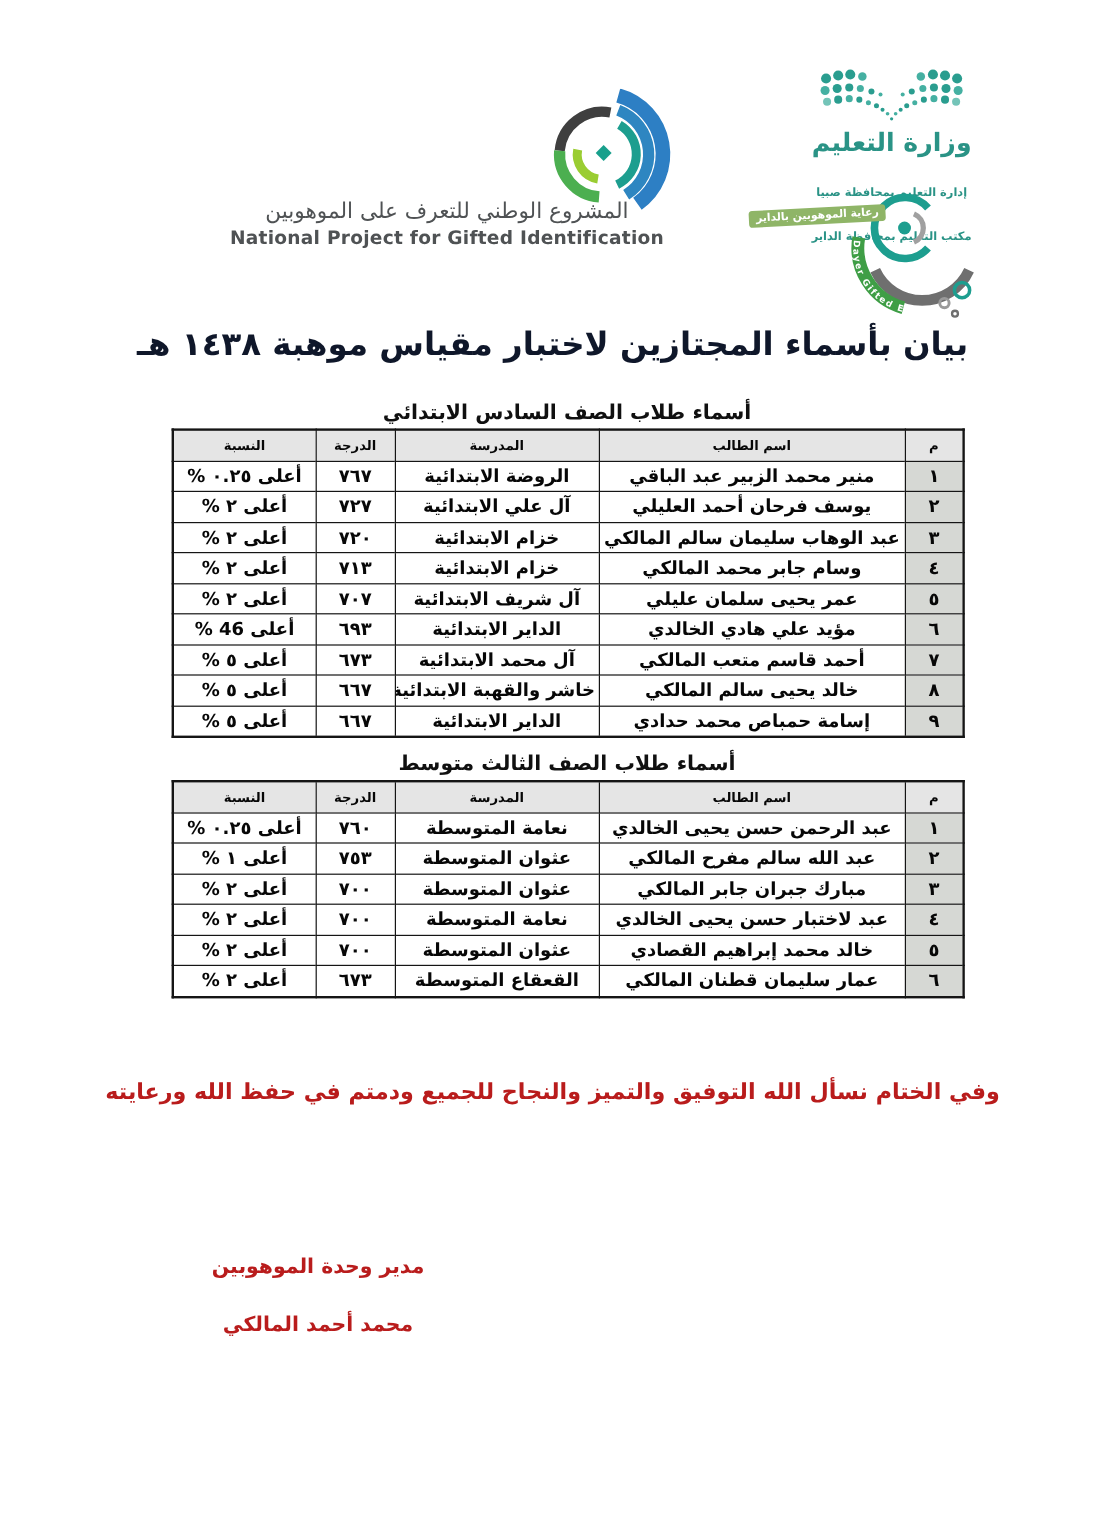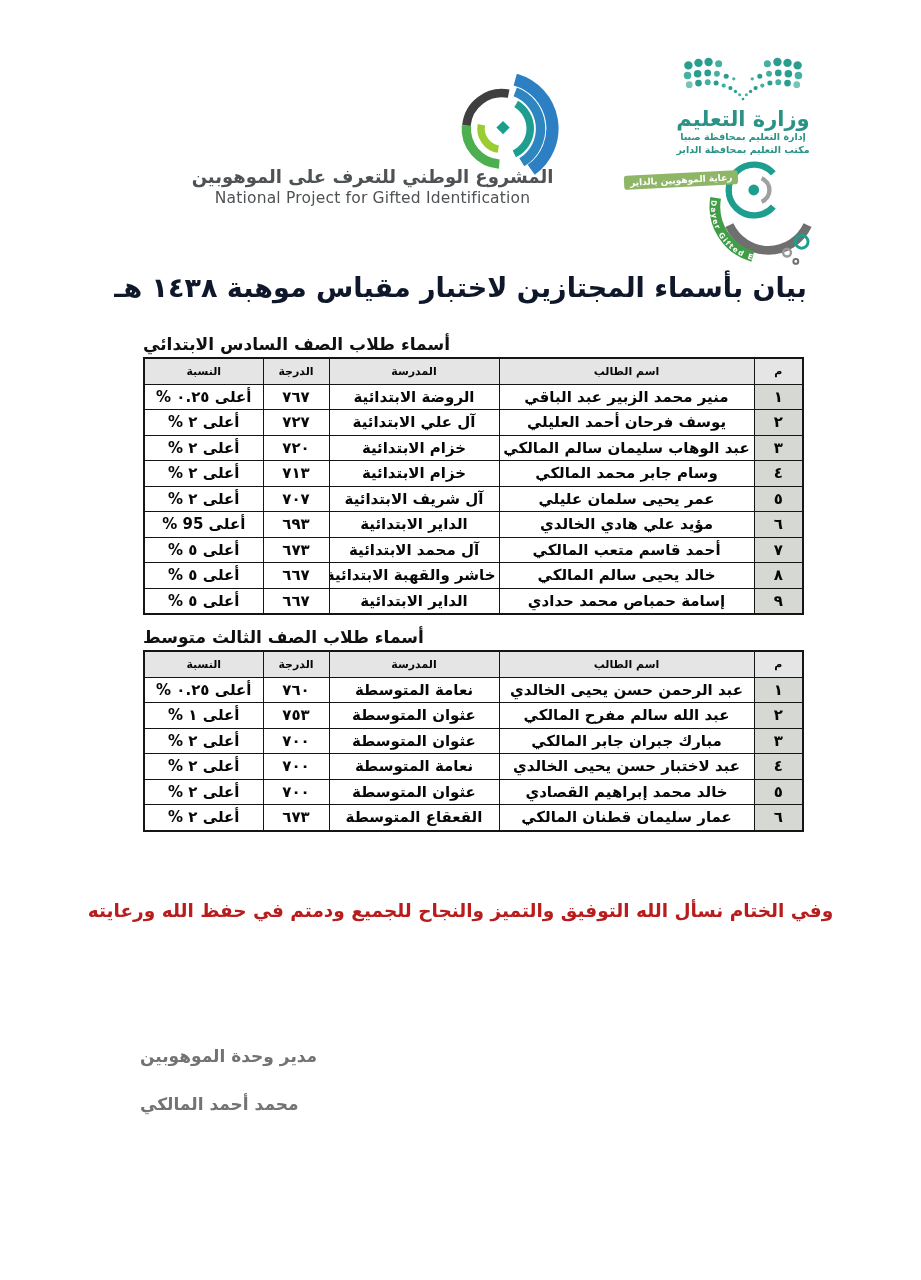--- a/index.html
+++ b/index.html
@@ -3,58 +3,58 @@
 <meta charset="utf-8">
 <style>
   html,body{margin:0;padding:0;background:#fff;}
   body{font-family:"DejaVu Sans","Liberation Sans",sans-serif;}
   #page{position:relative;width:921px;height:1280px;background:#ffffff;overflow:hidden;}
 
   
   .npgi{position:absolute;left:175px;top:74px;width:395px;}
   .npgi-svg{position:absolute;left:233px;top:0;width:160px;height:108px;}
   .npgi-text{position:absolute;left:0;top:92px;width:395px;text-align:center;color:#4f5254;}
-  .npgi-ar{font-size:18px;font-weight:bold;direction:rtl;}
-  .npgi-en{font-size:15.5px;font-weight:normal;letter-spacing:.2px;margin-top:2px;}
+  .npgi-ar{font-size:18px;font-weight:normal;direction:rtl;}
+  .npgi-en{font-size:15.5px;font-weight:bold;letter-spacing:.2px;margin-top:2px;}
 
   .moe{position:absolute;left:618px;top:52px;width:250px;text-align:center;}
   .moe-dots{width:126px;height:52px;}
   .moe-name{font-size:21px;font-weight:bold;color:#2a9386;direction:rtl;line-height:23px;}
-  .moe-sub{font-size:9.5px;font-weight:bold;color:#2a9386;direction:rtl;line-height:12.5px;}
+  .moe-sub{font-size:9.5px;font-weight:bold;color:#2a9386;direction:rtl;line-height:12.5px;margin-top:24px;}
 
   .dayer{position:absolute;left:622px;top:146px;width:255px;height:130px;}
   .dayer-svg{position:absolute;left:58px;top:0;width:172px;height:132px;}
   .dayer-ribbon{position:absolute;left:2px;top:27px;background:#8fb567;color:#fff;
     font-size:9px;font-weight:bold;direction:rtl;padding:2px 6px;border-radius:3px;
     transform:rotate(-3deg);white-space:nowrap;}
 
   
   .doc-title{position:absolute;left:0;top:272px;width:100%;text-align:center;direction:rtl;
     color:#0f172a;font-size:27px;font-weight:bold;}
-  .tbl-caption{position:absolute;width:659px;left:143px;text-align:left;direction:rtl;
+  .tbl-caption{position:absolute;width:659px;left:143px;text-align:center;direction:rtl;
     color:#101010;font-size:17px;font-weight:bold;}
   #cap1{top:334px;}
   #cap2{top:627px;}
 
   
   table.res{position:absolute;left:143px;width:659px;border-collapse:collapse;
     table-layout:fixed;direction:rtl;background:#fff;border:2px solid #151515;}
   #table1{top:357px;}
   #table2{top:650px;}
   table.res th,table.res td{border:1.5px solid #151515;height:24.5px;padding:0 3px;
     text-align:center;vertical-align:middle;font-size:15px;font-weight:bold;color:#070707;
     white-space:nowrap;overflow:hidden;}
   table.res th{background:#e5e5e5;font-size:11px;}
   table.res td.num-col{background:#d6d8d4;}
 
   
   .closing{position:absolute;left:0;top:900px;width:100%;text-align:center;direction:rtl;
     font-size:18.5px;font-weight:bold;color:#b91c1c;}
-  .signature{position:absolute;left:140px;top:1046px;width:250px;text-align:left;direction:rtl;
-    font-size:17px;font-weight:bold;color:#737373;}
+  .signature{position:absolute;left:140px;top:1046px;width:250px;text-align:center;direction:rtl;
+    font-size:17px;font-weight:bold;color:#b91c1c;}
   .sig-name{margin-top:28px;}
 </style>
 </head>
 <body>
 
 <div id="page">
 
   <div class="npgi">
     <svg class="npgi-svg" viewBox="0 0 170 115">
       <path d="M114 6 A54 54 0 0 1 131 102" fill="none" stroke="#2d7fc4" stroke-width="13"></path>
@@ -192,21 +192,21 @@
           <td>عمر يحيى سلمان عليلي</td>
           <td>آل شريف الابتدائية</td>
           <td>٧٠٧</td>
           <td>أعلى ٢ %</td>
         </tr>
         <tr>
           <td class="num-col">٦</td>
           <td>مؤيد علي هادي الخالدي</td>
           <td>الداير الابتدائية</td>
           <td>٦٩٣</td>
-          <td>أعلى 95 %</td>
+          <td>أعلى 46 %</td>
         </tr>
         <tr>
           <td class="num-col">٧</td>
           <td>أحمد قاسم متعب المالكي</td>
           <td>آل محمد الابتدائية</td>
           <td>٦٧٣</td>
           <td>أعلى ٥ %</td>
         </tr>
         <tr>
           <td class="num-col">٨</td>

